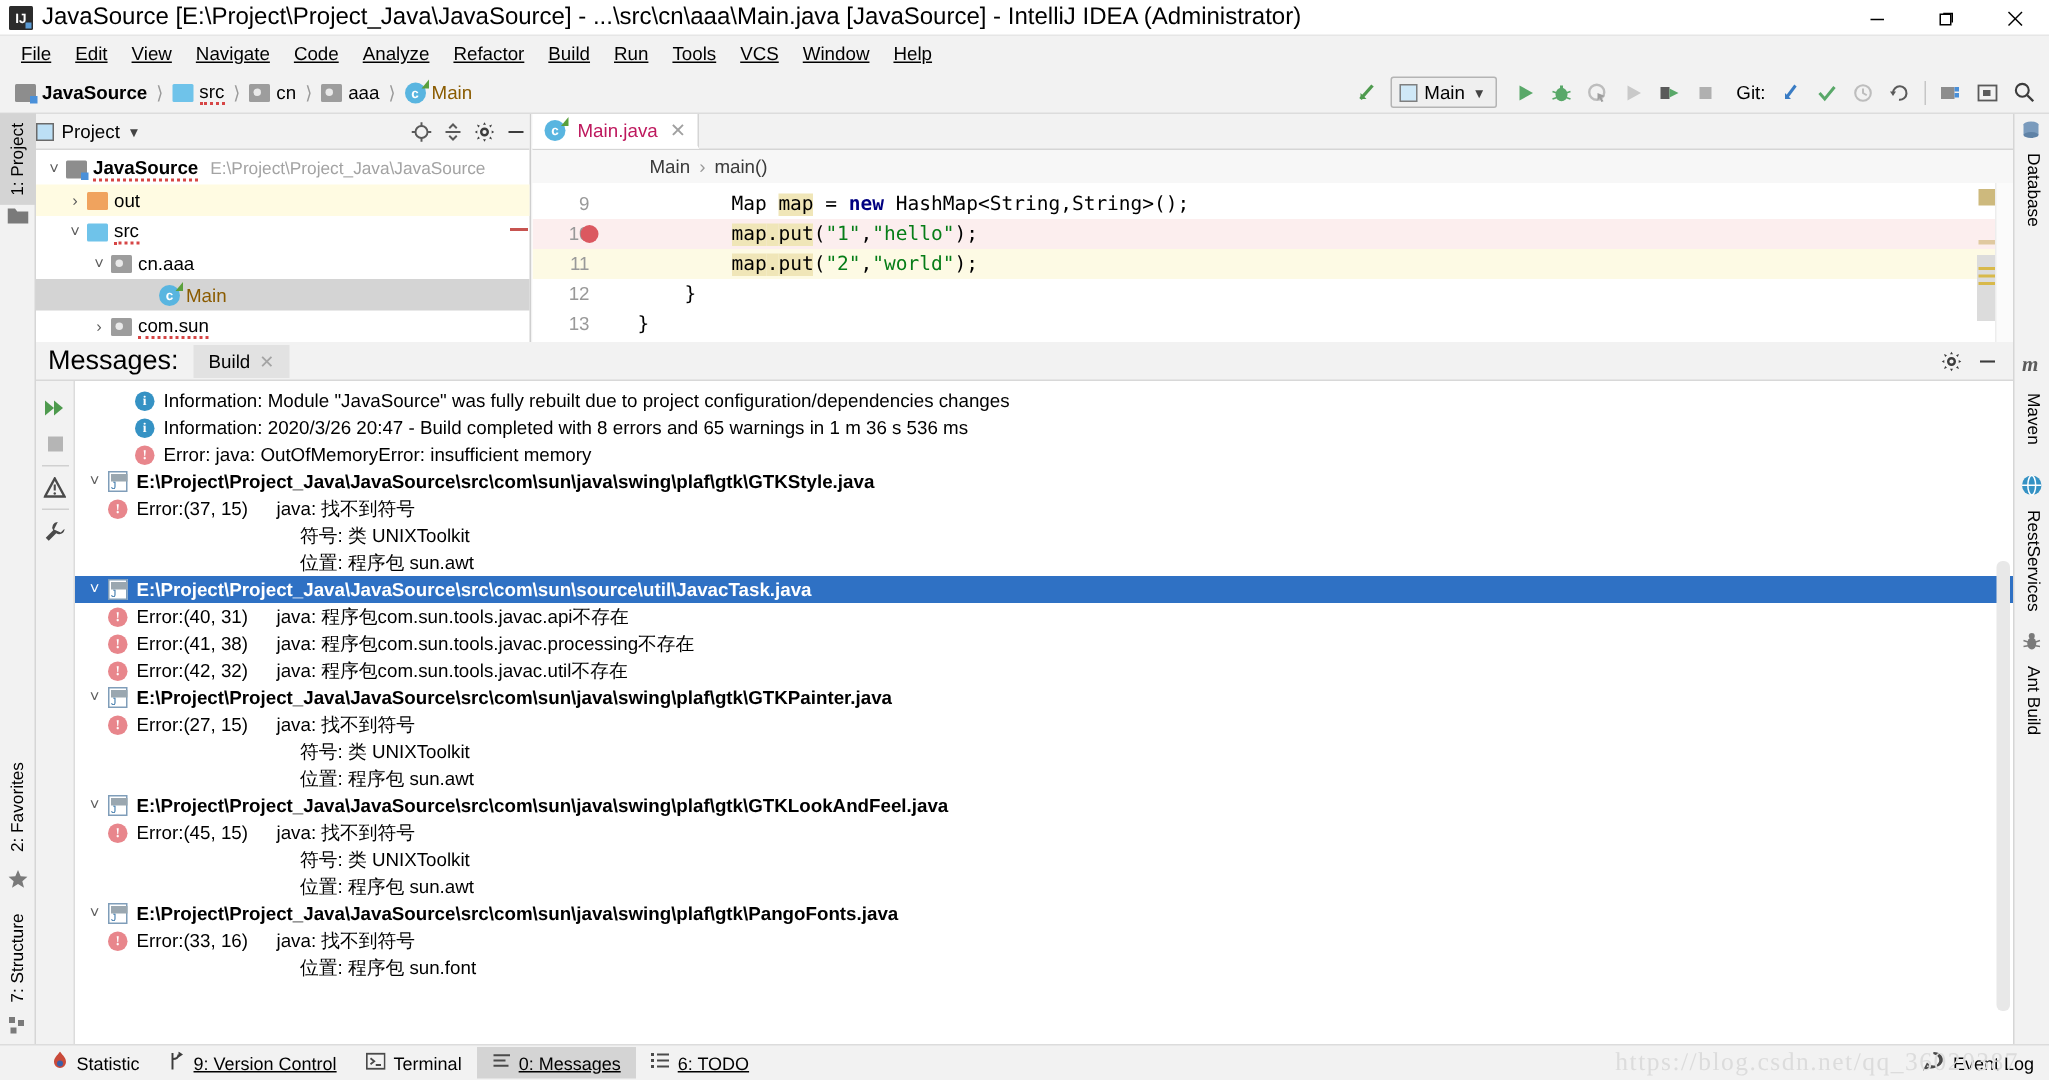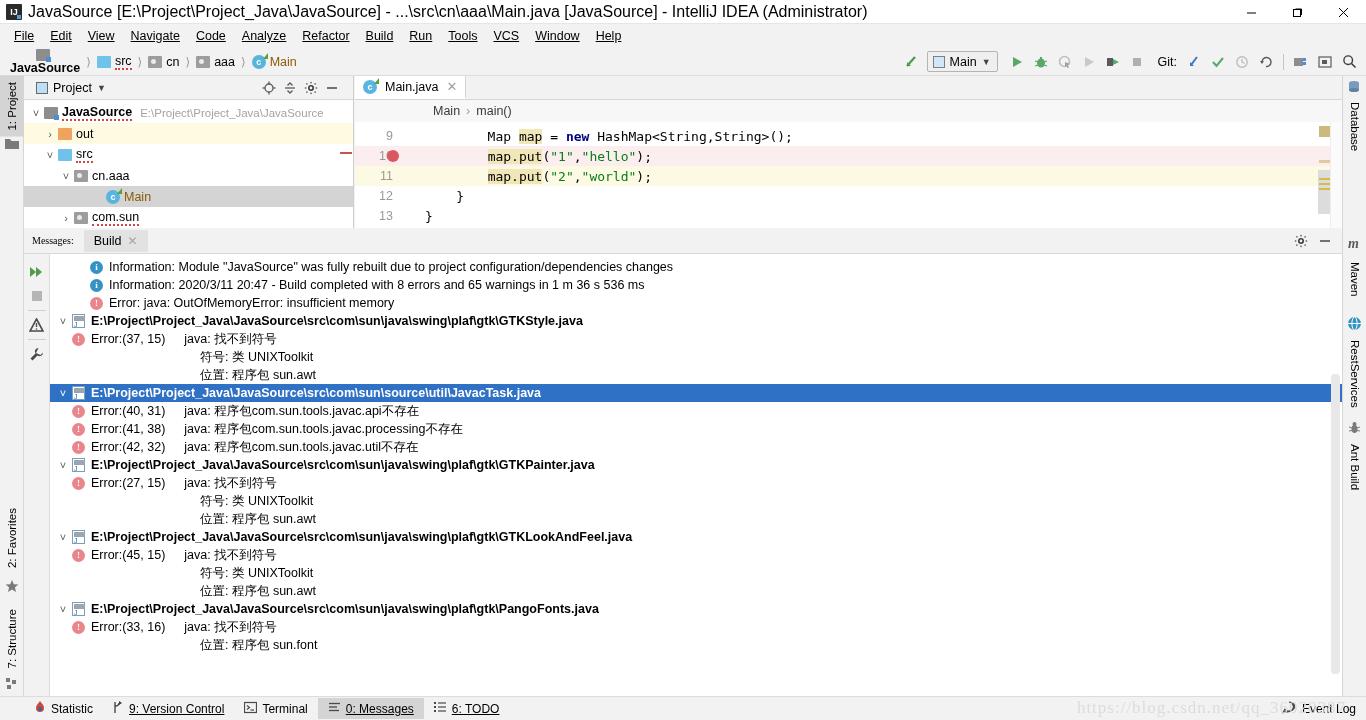--- a/index.html
+++ b/index.html
@@ -94,47 +94,47 @@
     background: #f2f2f2; border-left: 1px solid #d6d6d6;
   }
 
   
   .projpanel {
     position: absolute; top: 76px; left: 24px; width: 330px; height: 152px;
     background: #ffffff; border-right: 1px solid #cfcfcf;
   }
   .proj-header {
     height: 24px; background: #f2f2f2; display: flex; align-items: center;
-    padding: 0 12px; border-bottom: 1px solid #d8d8d8;
+    padding: 0 0; border-bottom: 1px solid #d8d8d8;
   }
   .proj-title { font-size: 12.5px; display: flex; align-items: center; gap: 5px; }
   .proj-title .sq { width: 12px; height: 12px; border: 1.5px solid #6a6a6a; background: #bcdff5; }
   .proj-hdr-right { margin-left: auto; display: flex; align-items: center; gap: 3px; }
   .pbtn { width: 18px; height: 18px; display:flex; align-items:center; justify-content:center; border-radius:2px; }
 
   .tree { padding-top: 2px; font-size: 12.5px; }
   .tnode { height: 21px; display: flex; align-items: center; padding-left: 4px; white-space: nowrap; }
   .tnode.hl-out { background: #fffbe2; }
   .tnode.selected { background: #d4d4d4; }
   .twist { width: 16px; text-align: center; color: #5c5c5c; font-size: 11px; flex: none; }
   .tlabel { display: flex; align-items: center; }
   .tlabel .wavy { border-bottom: 2px dotted #d64545; }
   .tpath { color: #a3a3a3; font-size: 11.5px; margin-left: 8px; }
-  .bold { font-weight: bold; flex-direction: column; }
+  .bold { font-weight: bold; }
   .maincolor { color: #8a5b00; }
 
   
   .editorwrap { position: absolute; top: 76px; left: 355px; width: 987px; height: 152px; background:#fff; }
   .tabstrip { height: 24px; background: #f2f2f2; display:flex; align-items: stretch; border-bottom:1px solid #d5d5d5;}
   .etab {
     display: flex; align-items: center; gap: 4px; padding: 0 8px;
     background: #ffffff; border-right: 1px solid #d5d5d5; font-size: 12.5px;
     border-bottom: 2px solid #ffffff;
   }
-  .etab .fname { color: #000000; }
+  .etab .fname { color: #be185d; }
   .etab .x { color: #a0a0a0; font-size: 13px; margin-left: 4px; }
   .bcrumb2 { height: 22px; background:#f7f7f7; display:flex; align-items:center; padding-left:78px; gap:6px; font-size:12.5px; color:#3a3a3a;}
   .bcrumb2 .sep { color:#9a9a9a; }
   .codearea { position: relative; height: 106px; background: #fff; overflow: hidden; font-family: "DejaVu Sans Mono", monospace; font-size: 13px; }
   .coderow { position: relative; height: 20px; display: flex; align-items: center; }
   .coderow.err { background: #fceeee; }
   .coderow.warnline { background: #fdfae4; }
   .gutter { width: 46px; text-align: right; color: #999; padding-right: 8px; font-size: 12.5px; flex: none; font-family:"Liberation Sans",sans-serif;}
   .bpmark { position:absolute; left: 32px; top: 4px; width: 12px; height: 12px; border-radius:50%; background:#db5860; }
   .codetext { white-space: pre; padding-left: 24px; text-align: center; }
@@ -142,21 +142,21 @@
   .s { color: #067d17; }
   .hl { background: #f0e6b8; }
   .sidebarnote{ position:absolute; right:0; top:0; width:12px; height:106px; background:#fbfbfb; border-left:1px solid #ededed;}
 
   
   .markers { position:absolute; right:12px; top:0; width:12px; height:106px; }
 
   
   .msgpanel { position: absolute; top: 228px; left: 24px; width: 1318px; height: 468px; background:#fff; }
   .msg-header { height: 26px; background: #f2f2f2; display: flex; align-items: center; padding-left: 8px; border-bottom: 1px solid #d8d8d8;}
-  .msg-header .lbl { font-size: 10px; margin-right: 10px; font-family: Liberation Serif, serif; }
+  .msg-header .lbl { font-size: 18px; margin-right: 10px; }
   .msg-tab { display:flex; align-items:center; gap:6px; padding: 4px 10px 4px 10px; background:#e2e2e2; font-size:12.5px; }
   .msg-tab .x { color:#a4a4a4; font-size:12px; }
   .msg-hdr-right { margin-left:auto; display:flex; align-items:center; gap:6px; padding-right:8px;}
 
   .msg-body { position:relative; height: 442px; display:flex; background:#fff;}
   .msg-gutter { width: 26px; background:#f2f2f2; border-right:1px solid #dcdcdc; padding-top:6px; display:flex; flex-direction:column; align-items:center; gap:0;}
   .mg-btn { width:22px; height:24px; display:flex; align-items:center; justify-content:center;}
   .mg-div { width:18px; height:1px; background:#d0d0d0; margin:2px 0;}
   .msg-list { flex:1; position:relative; overflow:hidden; font-size:12.5px; }
 
@@ -635,21 +635,21 @@
           <span class="tw"></span>
           <span class="gap"></span>
           <span class="icon-info">i</span>
           <span>Information: Module "JavaSource" was fully rebuilt due to project configuration/dependencies changes</span>
         </div>
 
         <div class="mrow">
           <span class="tw"></span>
           <span class="gap"></span>
           <span class="icon-info">i</span>
-          <span>Information: 2020/3/11 20:47 - Build completed with 8 errors and 65 warnings in 1 m 36 s 536 ms</span>
+          <span>Information: 2020/3/26 20:47 - Build completed with 8 errors and 65 warnings in 1 m 36 s 536 ms</span>
         </div>
 
         <div class="mrow">
           <span class="tw"></span>
           <span class="gap"></span>
           <span class="icon-err">!</span>
           <span>Error: java: OutOfMemoryError: insufficient memory</span>
         </div>
 
         <div class="mrow">

